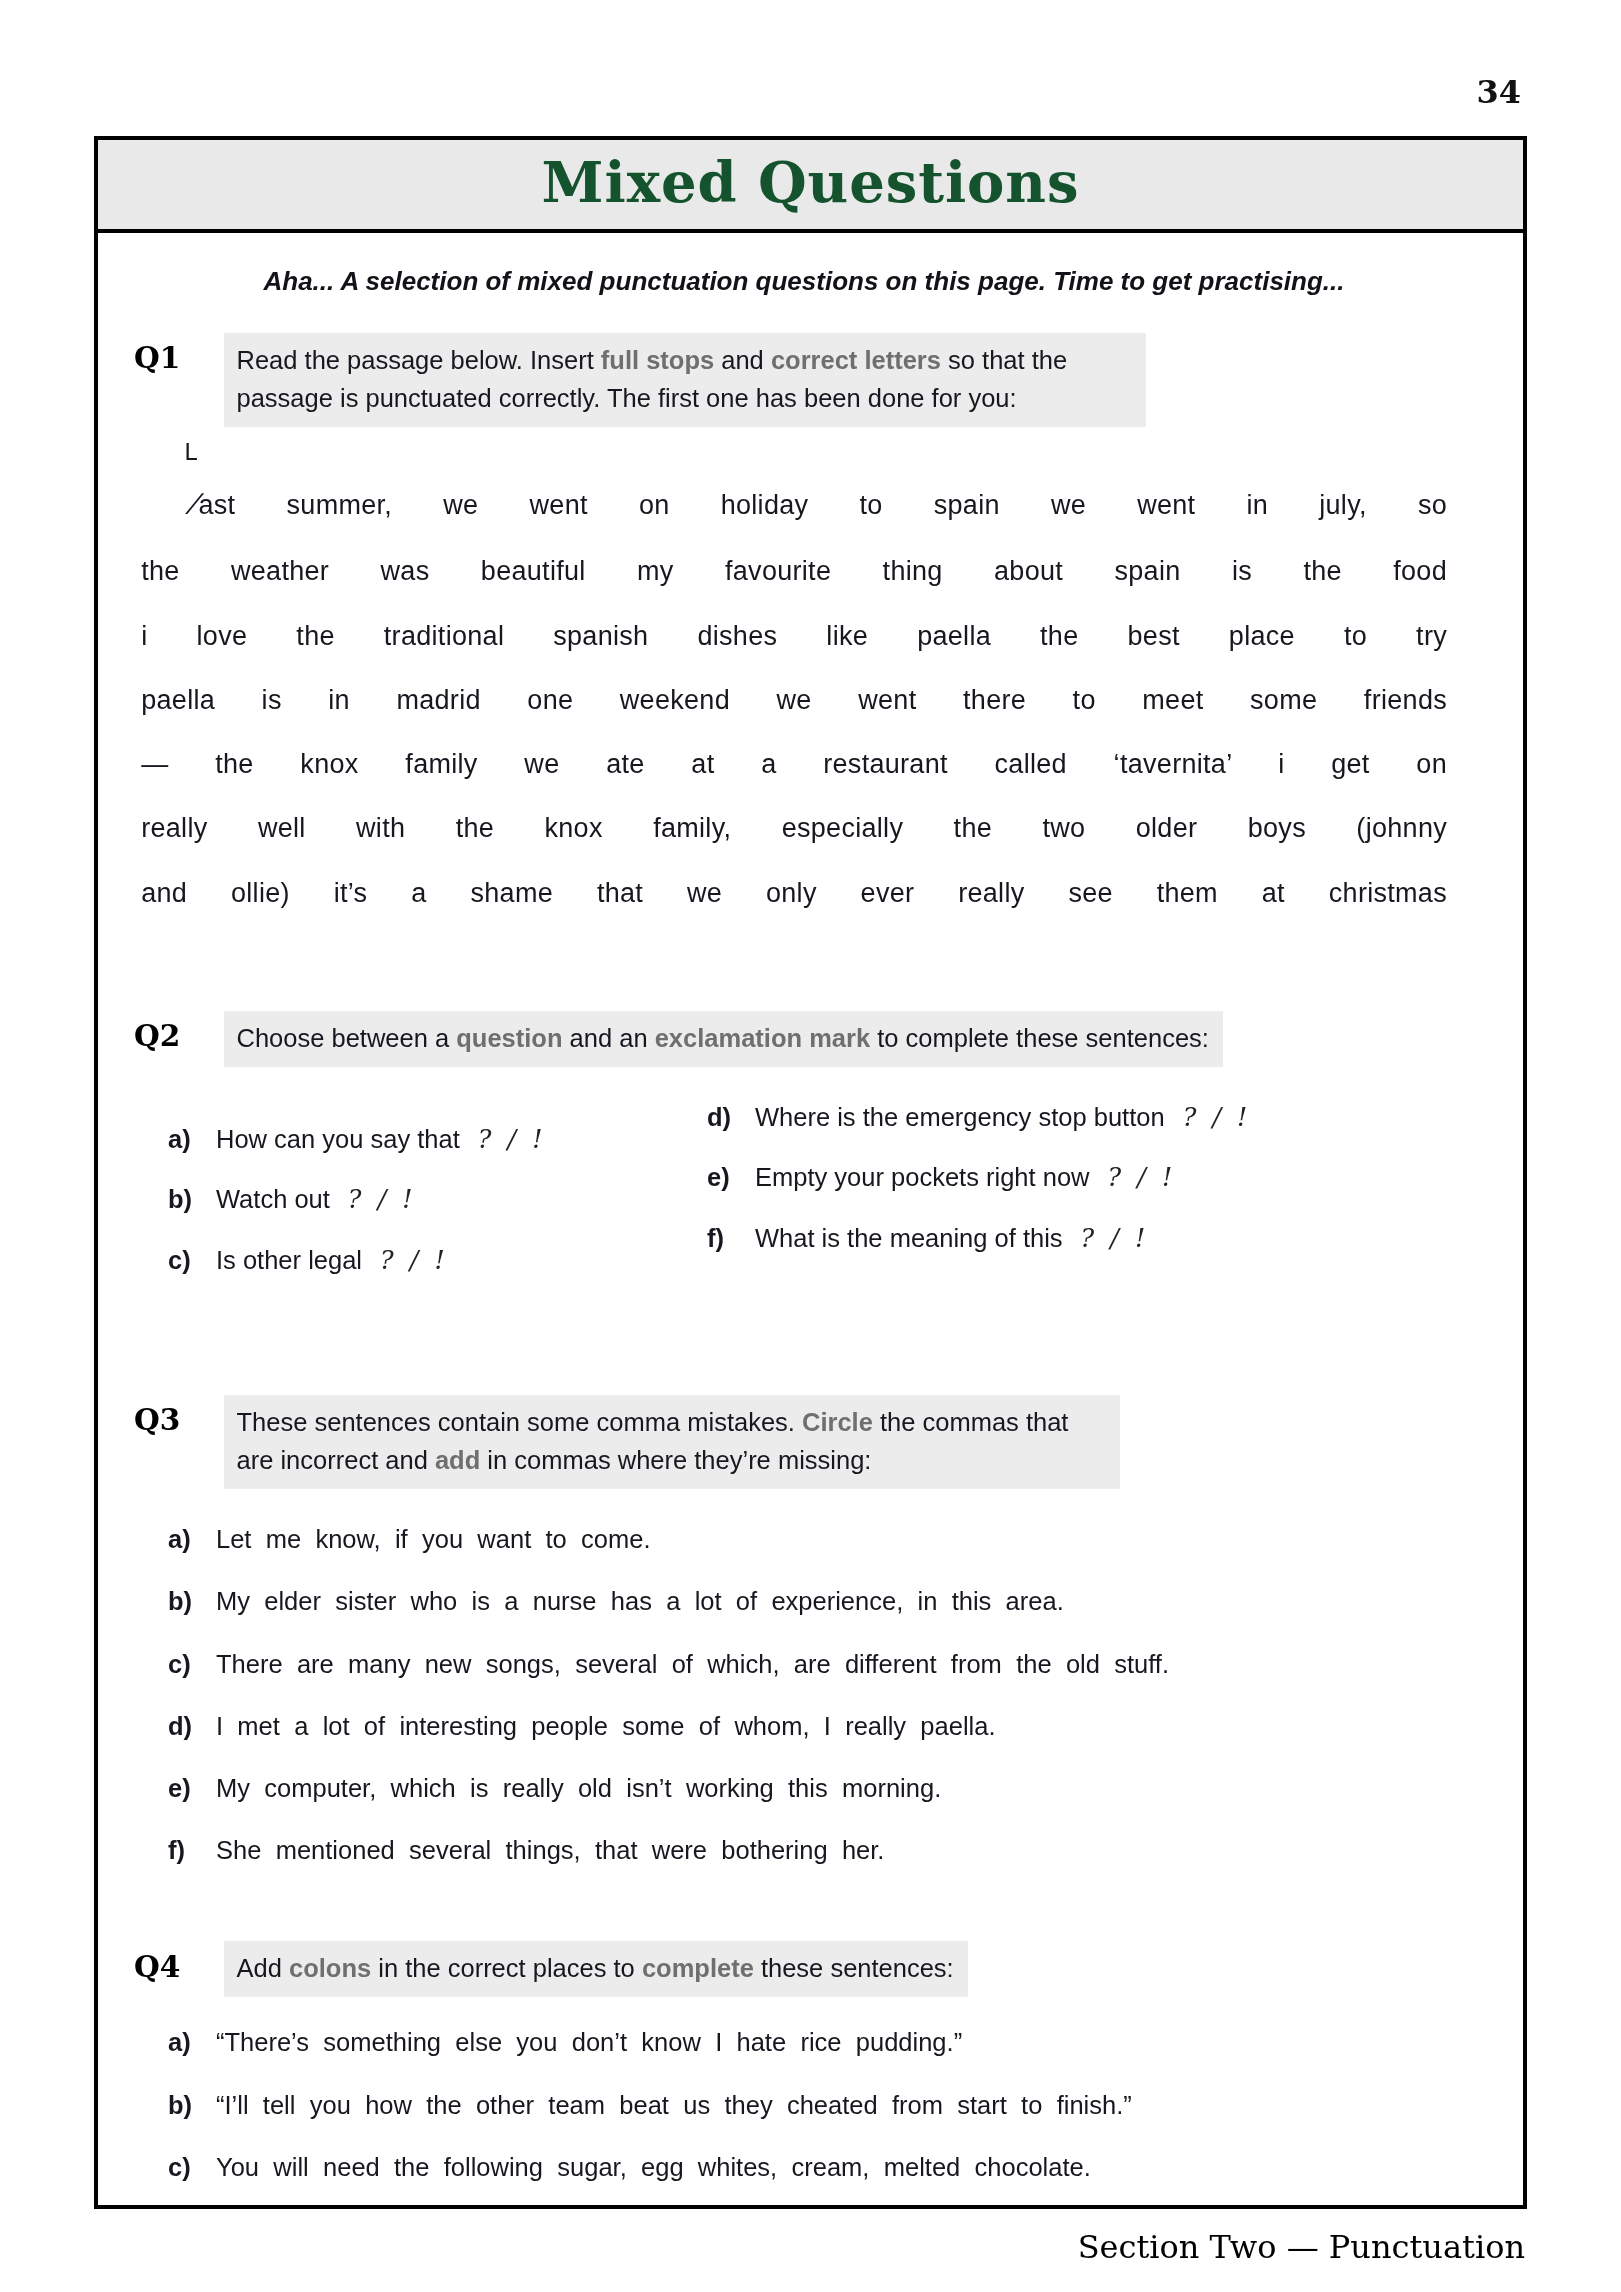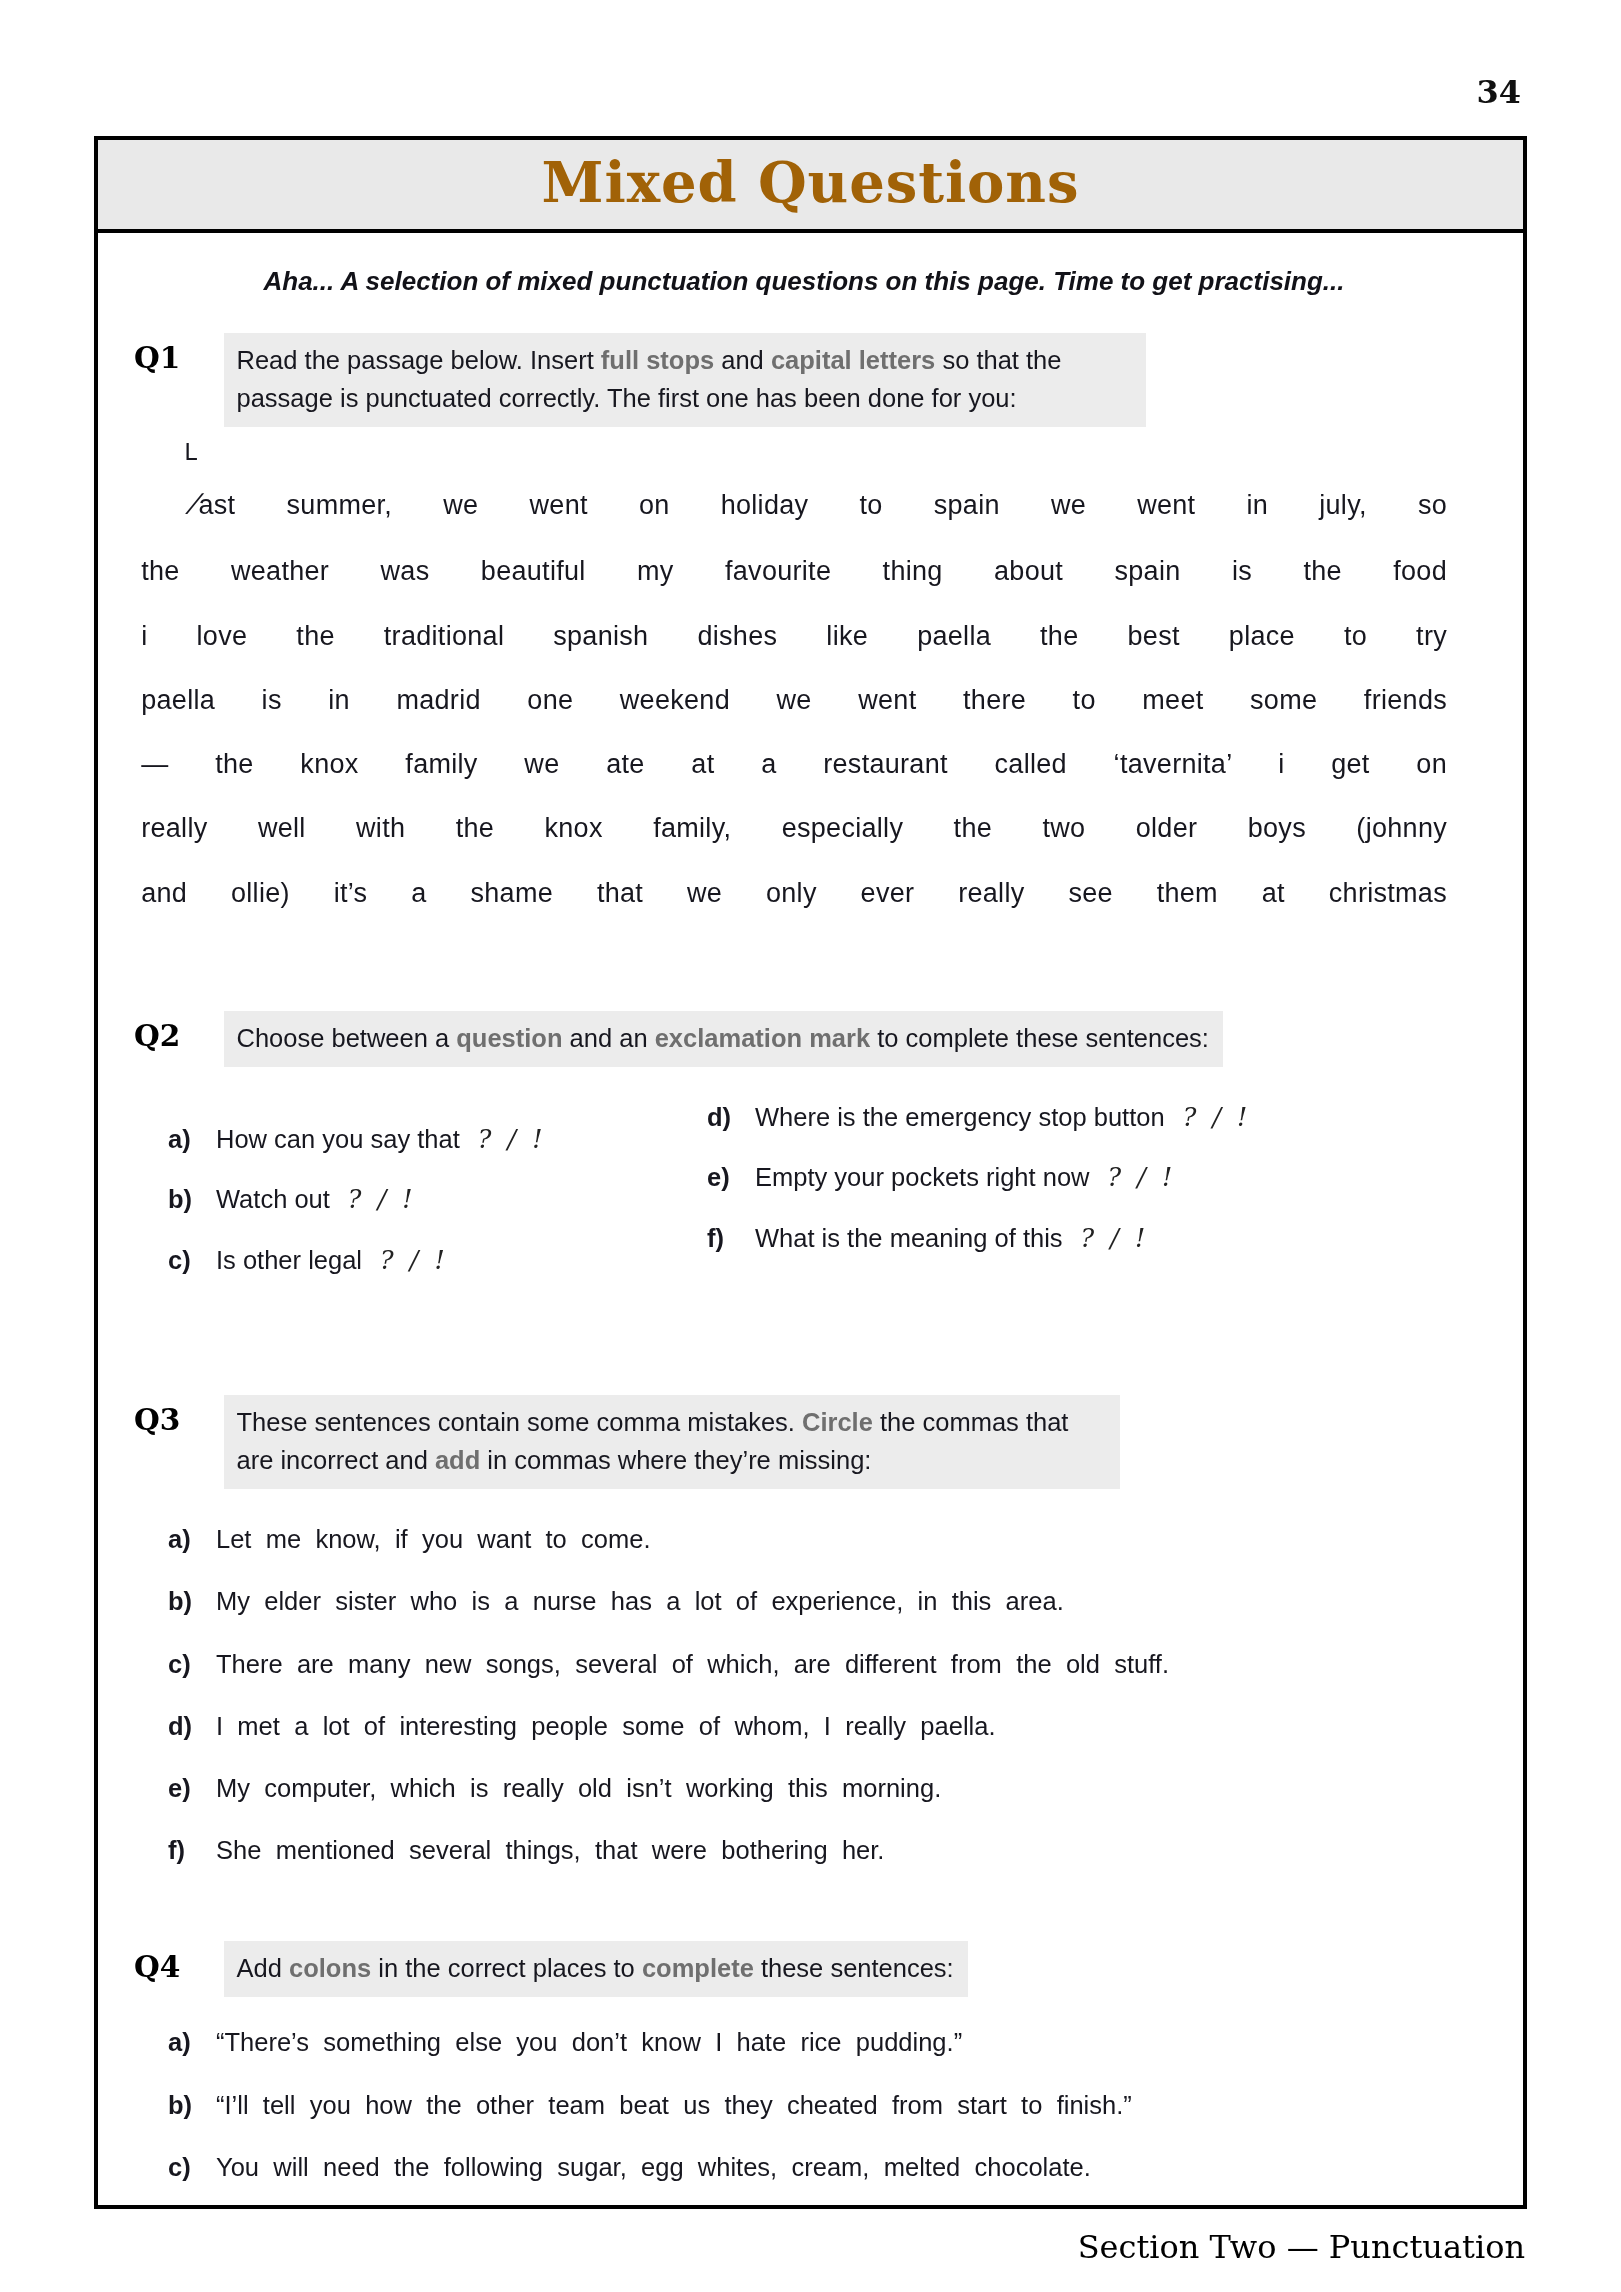--- a/index.html
+++ b/index.html
@@ -26,21 +26,21 @@
 
   .title-box {
     border-bottom: 4.5px solid #000;
     background: #e9e9e9;
     text-align: center;
     font-family: "DejaVu Serif", serif;
     font-weight: 800;
     font-size: 56px;
     letter-spacing: 0.9px;
     padding: 9px 0 14.3px 0;
-    color: #a16207;
+    color: #14532d;
   }
 
   .content { padding: 27px 49px 0 36px; }
 
   .intro {
     text-align: center;
     font-weight: bold;
     font-style: italic;
     font-size: 26px;
     margin: 5.4px 0 36px 0;
@@ -125,21 +125,21 @@
 
   <div class="title-box">Mixed Questions</div>
 
   <div class="content">
 
     <div class="intro">Aha... A selection of mixed punctuation questions on this page.  Time to get practising...</div>
 
     <section>
       <div class="question">
         <div class="qlabel">Q1</div>
-        <div class="qprompt q1-prompt-width"><span>Read the passage below.  Insert </span><span class="bold-gray">full stops</span><span> and </span><span class="bold-gray">capital letters</span><span> so that the passage is punctuated correctly.  The first one has been done for you:</span></div>
+        <div class="qprompt q1-prompt-width"><span>Read the passage below.  Insert </span><span class="bold-gray">full stops</span><span> and </span><span class="bold-gray">correct letters</span><span> so that the passage is punctuated correctly.  The first one has been done for you:</span></div>
       </div>
       <div class="passage">
         <div class="pline first"><span class="correction"><span class="corr-cap">L</span><span class="corr-slash">∕</span></span><span>ast summer, we went on holiday to spain we went in july, so</span></div>
         <div class="pline">the weather was beautiful my favourite thing about spain is the food</div>
         <div class="pline">i love the traditional spanish dishes like paella the best place to try</div>
         <div class="pline">paella is in madrid one weekend we went there to meet some friends</div>
         <div class="pline">— the knox family we ate at a restaurant called ‘tavernita’ i get on</div>
         <div class="pline">really well with the knox family, especially the two older boys (johnny</div>
         <div class="pline">and ollie) it’s a shame that we only ever really see them at christmas</div>
       </div>

